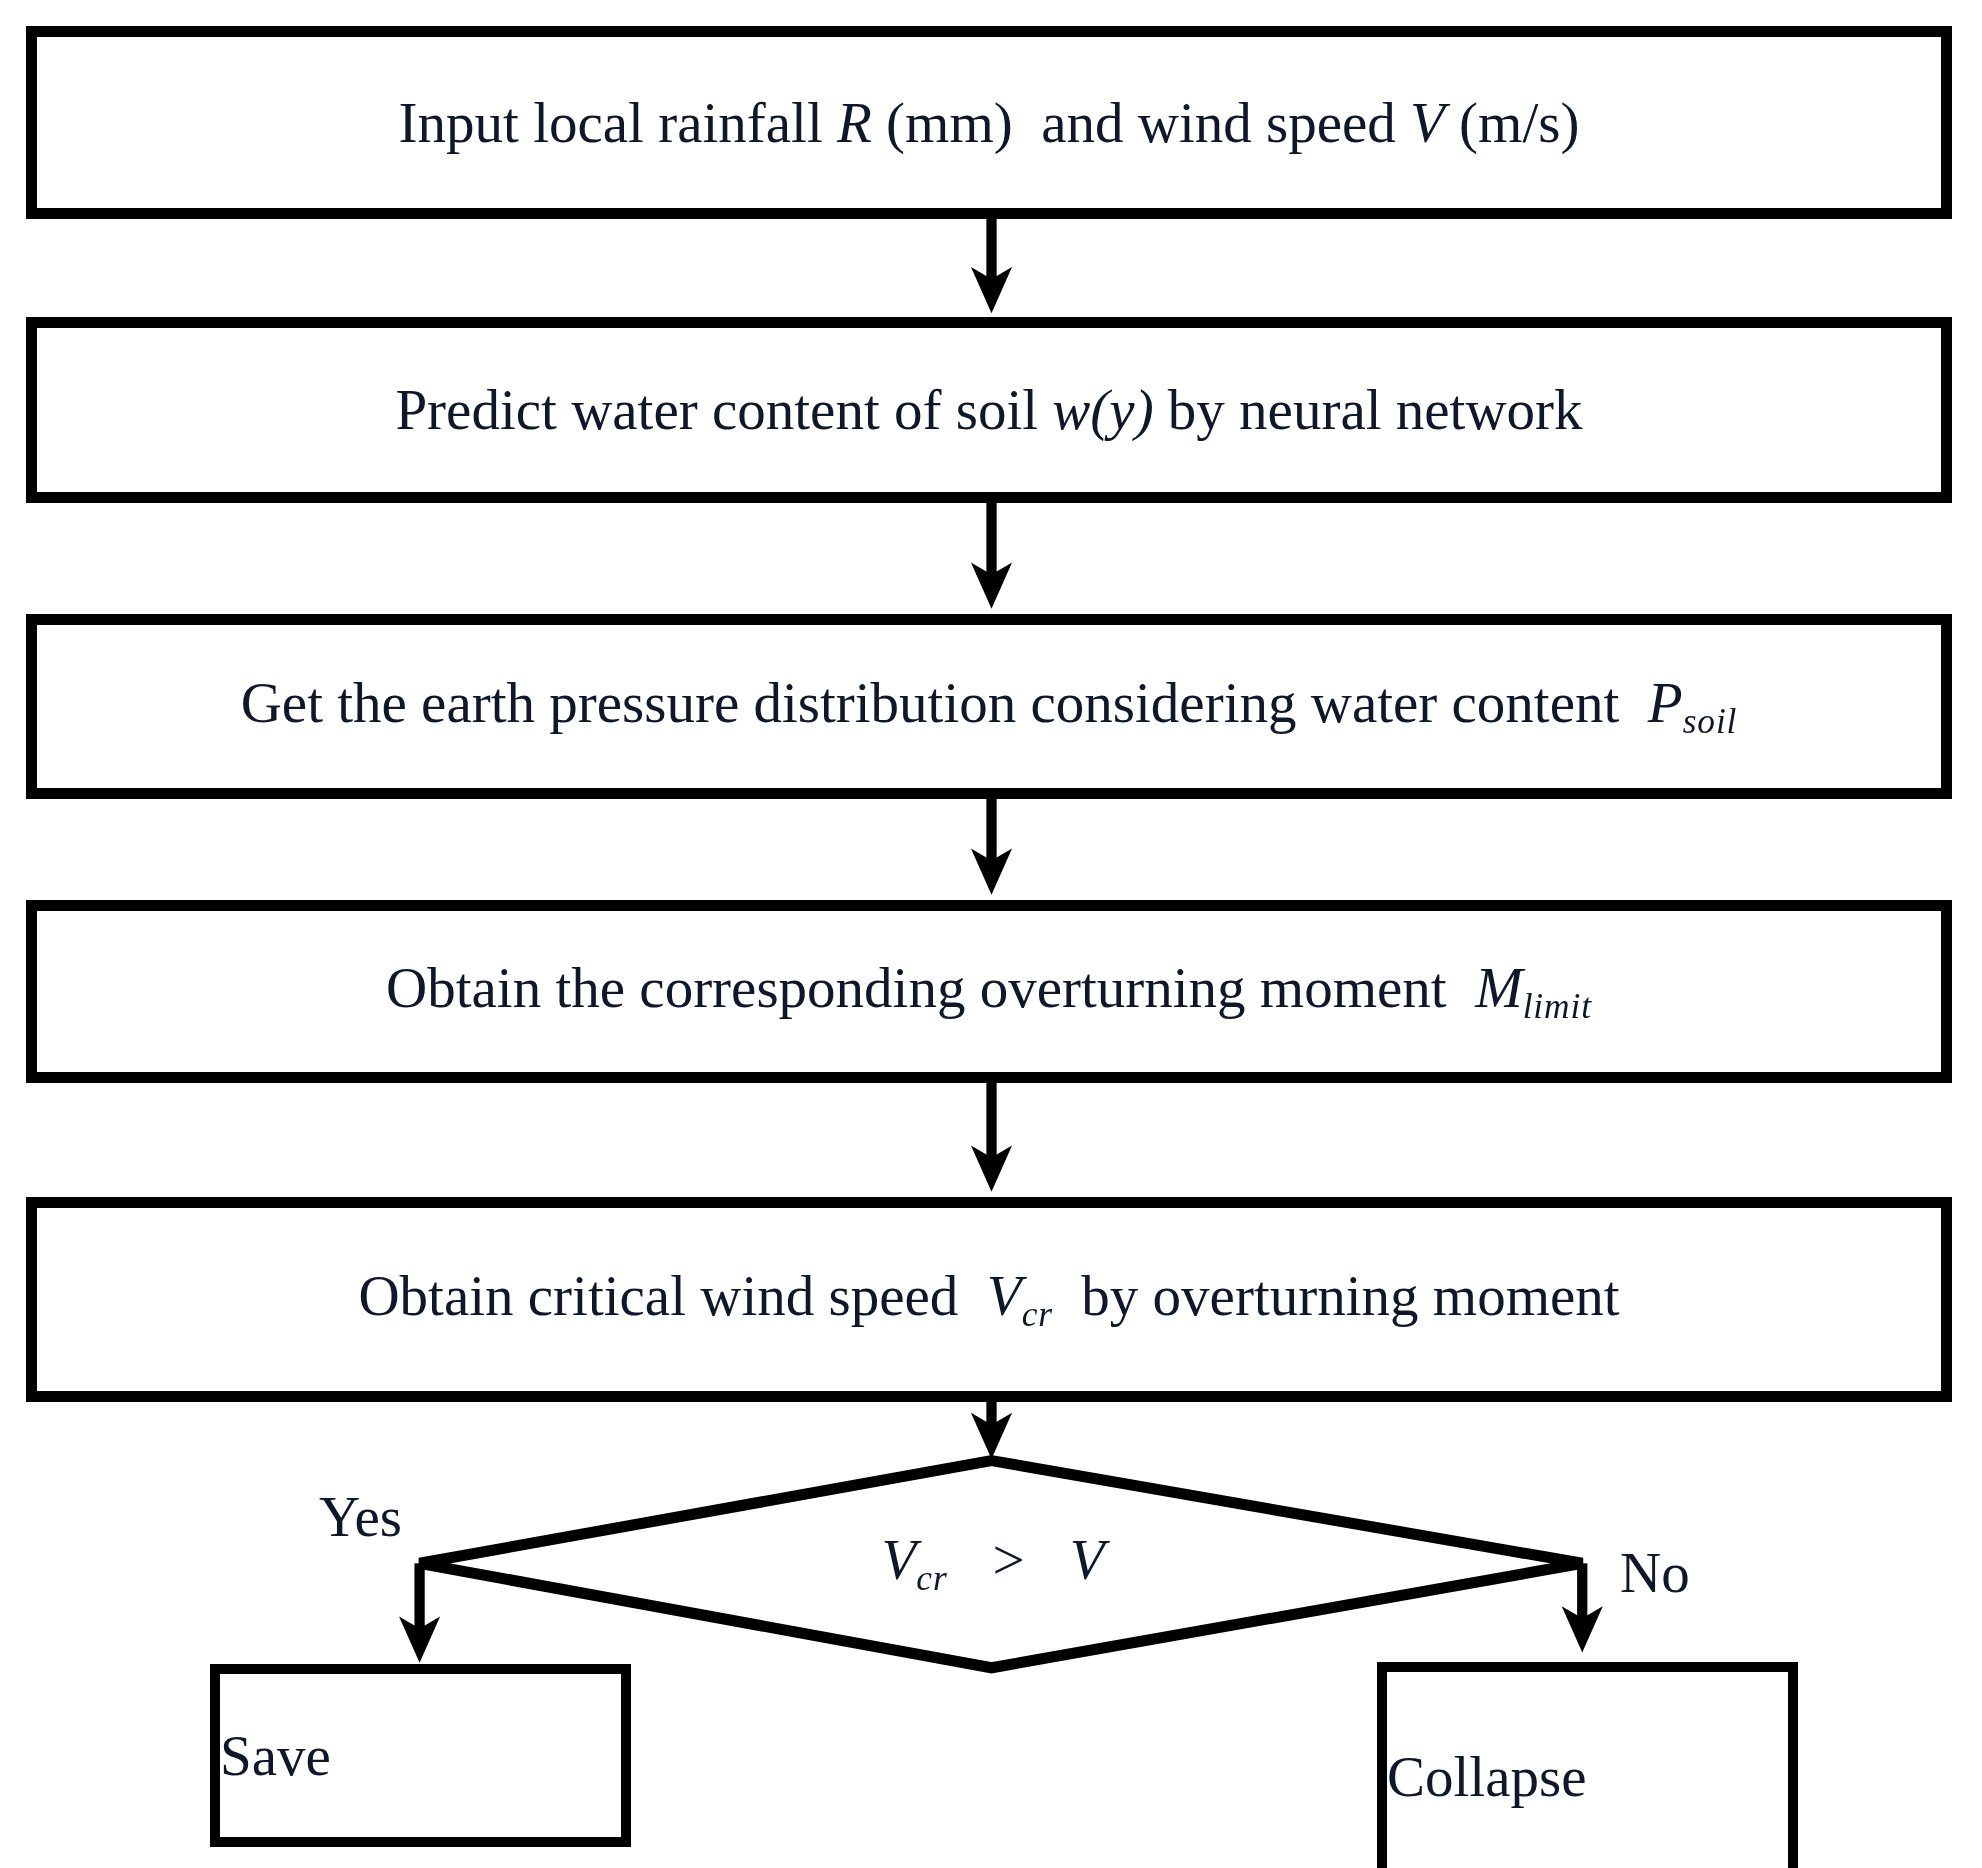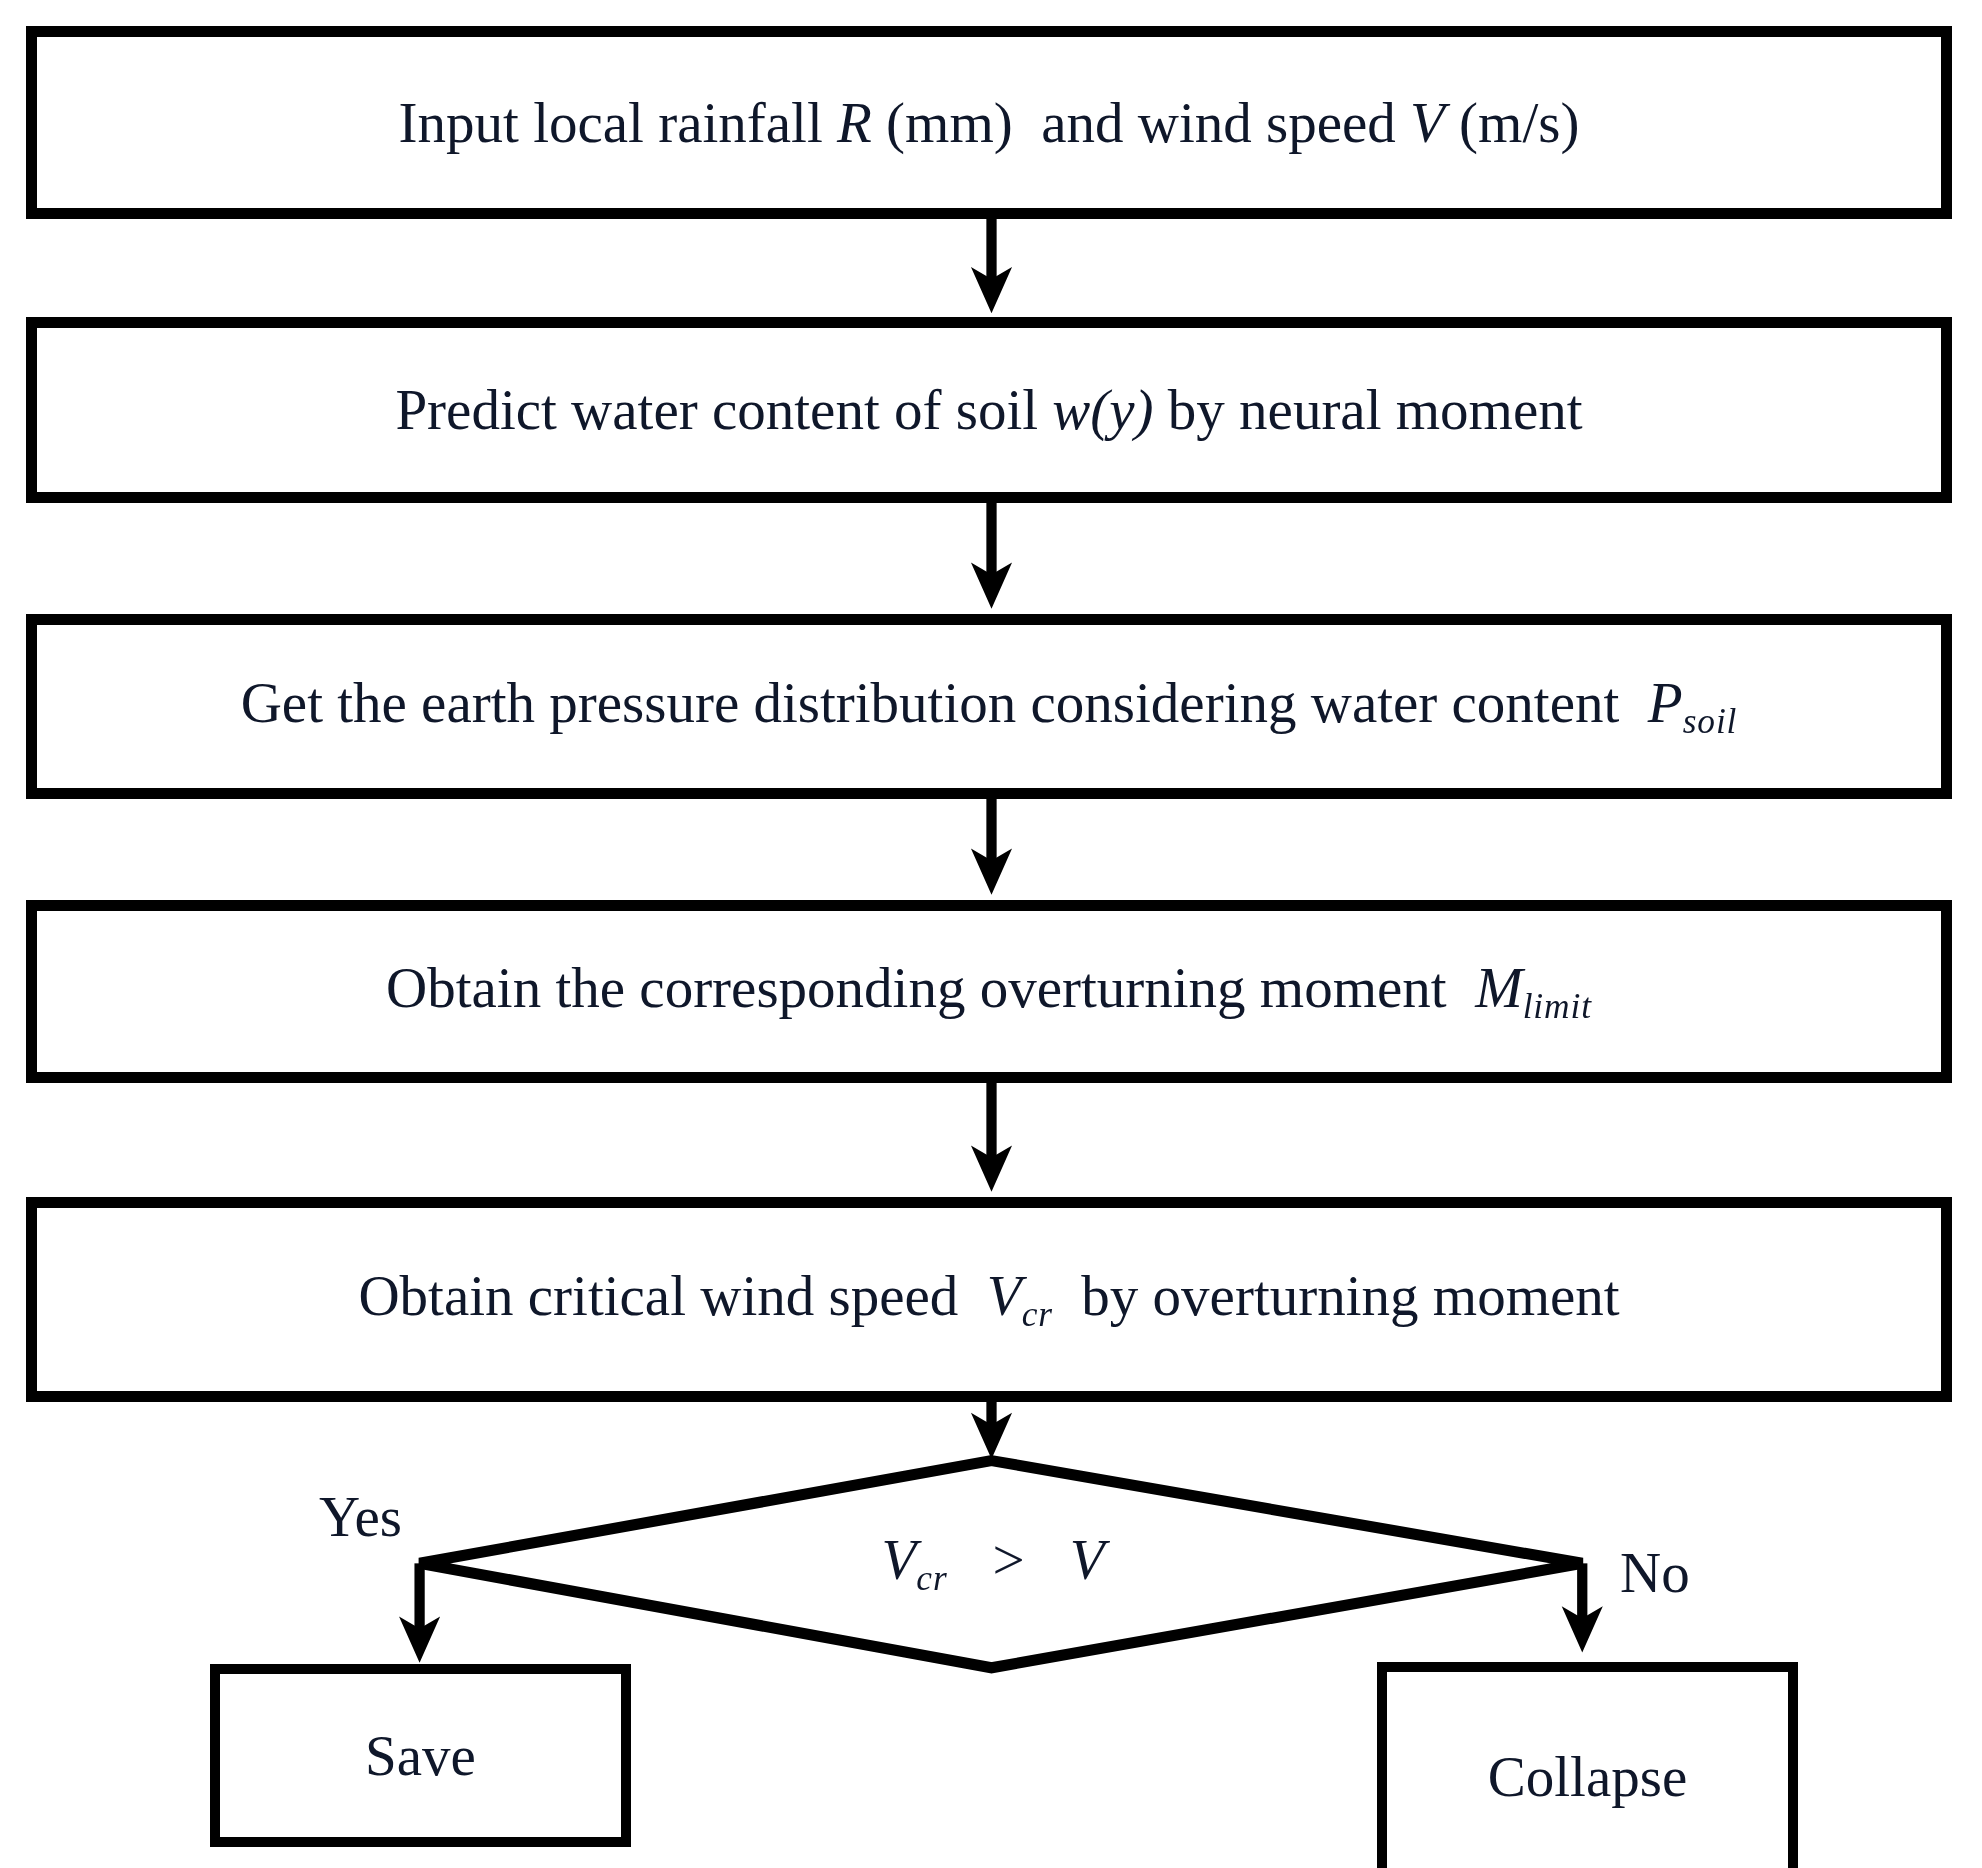--- a/index.html
+++ b/index.html
@@ -32,21 +32,20 @@
   .pbox-3 { top: 614px;  height: 185px; }
   .pbox-4 { top: 900px; height: 183px; }
   .pbox-5 { top: 1197px; height: 205px; }
 
   .tbox {
     position: absolute;
     border: 10.3px solid #000;
     background: #fff;
     display: flex;
     align-items: center;
-    justify-content: center;
     font-size: 57px;
     white-space: pre-wrap;
   }
   .tbox-save     { left: 210px;  top: 1664px; width: 421px; height: 183px; }
   .tbox-collapse { left: 1377px; top: 1630px; width: 421px; height: 228px; margin-top: 32px; }
 
   .v  { font-style: italic; }
   .vs { font-style: italic; font-size: 0.62em; vertical-align: -0.32em; letter-spacing: 0.9px; }
 
   .overlay {
@@ -120,21 +119,21 @@
       <line x1="1848" y1="1826" x2="1848" y2="1892" stroke="#000" stroke-width="12"></line>
       <polygon points="1848,1930 1824,1876 1848,1890 1872,1876" fill="#000"></polygon>
     </g>
   </svg>
 
   <div class="pbox pbox-1">
     <span><span>Input local rainfall </span><span class="v">R</span><span> (mm)  and wind speed </span><span class="v">V</span><span> (m/s)</span></span>
   </div>
 
   <div class="pbox pbox-2">
-    <span><span>Predict water content of soil </span><span class="v">w(y)</span><span> by neural moment</span></span>
+    <span><span>Predict water content of soil </span><span class="v">w(y)</span><span> by neural network</span></span>
   </div>
 
   <div class="pbox pbox-3">
     <span><span>Get the earth pressure distribution considering water content  </span><span class="v">P</span><span class="vs">soil</span></span>
   </div>
 
   <div class="pbox pbox-4">
     <span><span>Obtain the corresponding overturning moment  </span><span class="v">M</span><span class="vs">limit</span></span>
   </div>
 

